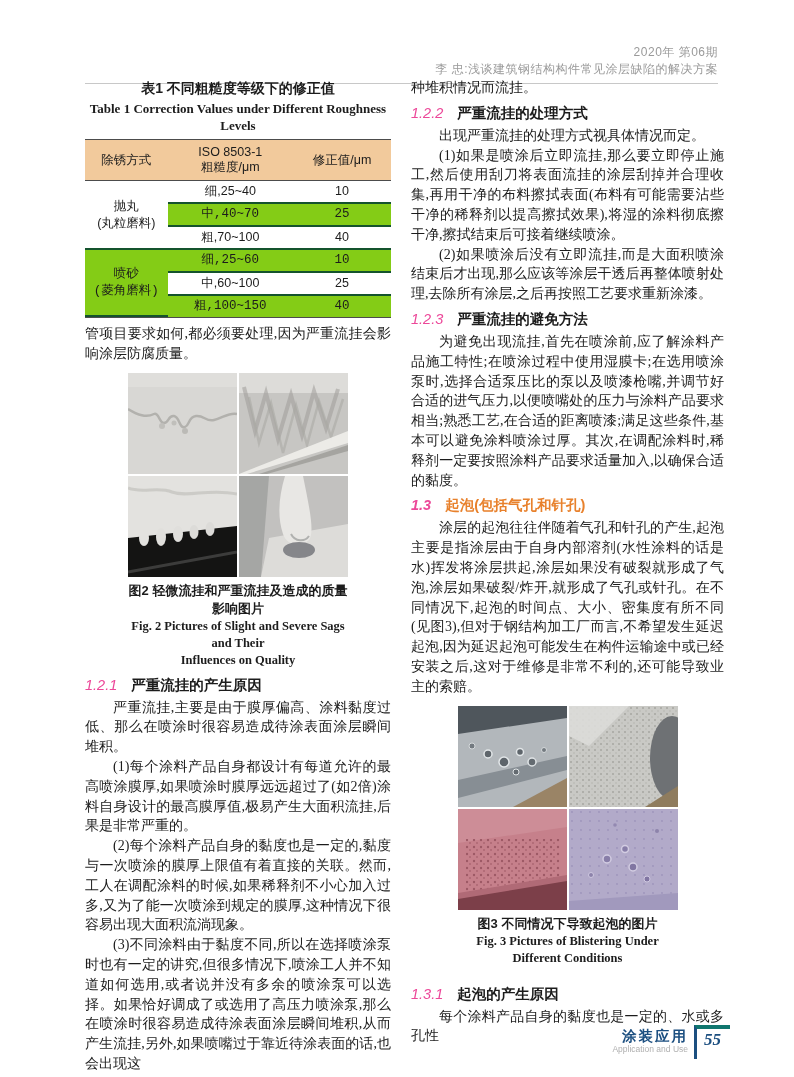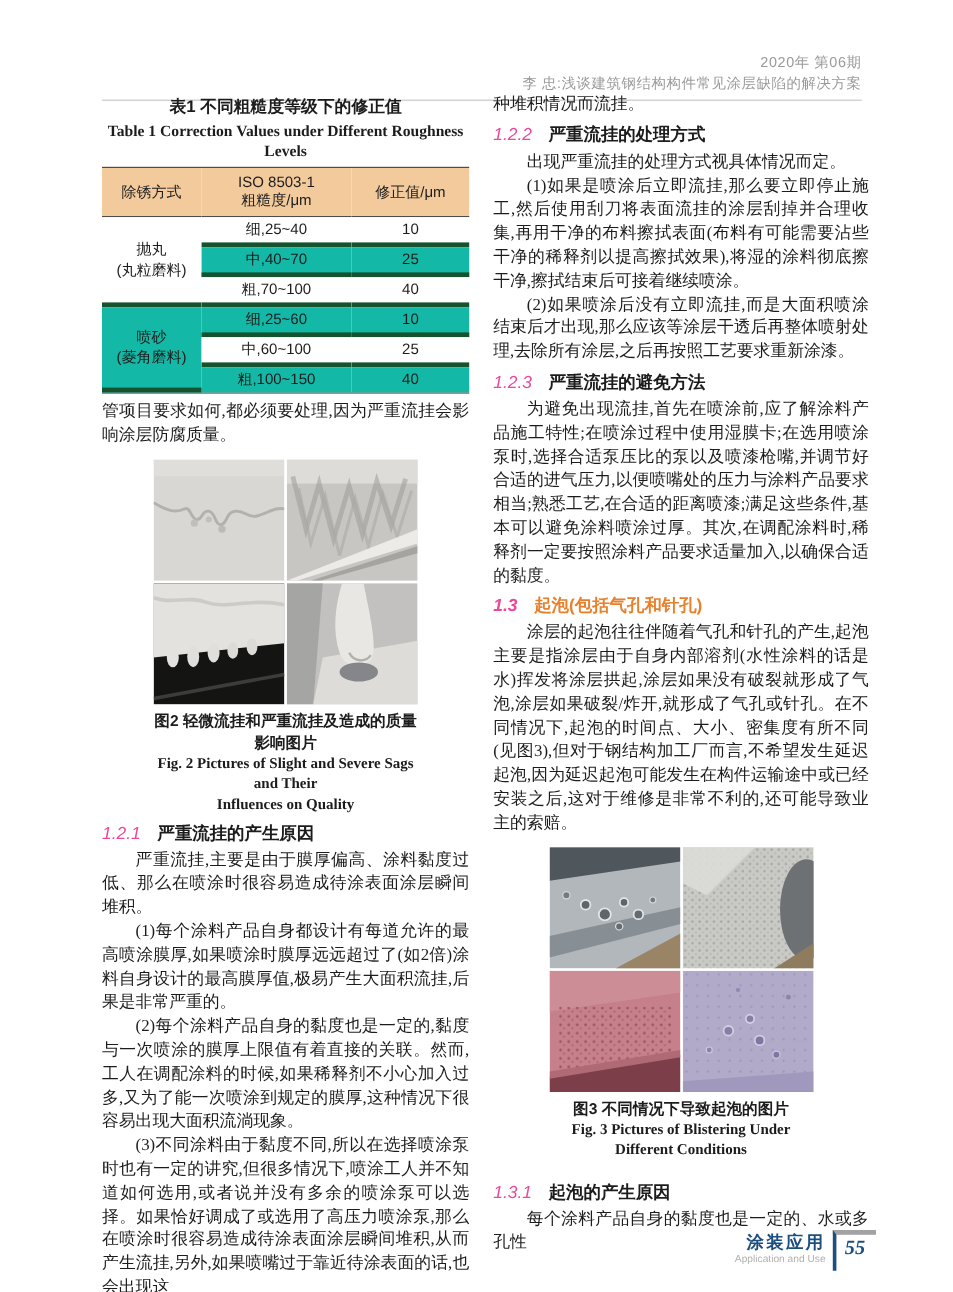--- a/index.html
+++ b/index.html
@@ -31,23 +31,23 @@
   p.para.noind{text-indent:0;}
   
   .tbl-title-zh{font-size:14px;font-weight:bold;text-align:center;margin:2px 0 2px 0;
     font-family:"Liberation Sans","DejaVu Sans",sans-serif;}
   .tbl-title-en{font-size:13px;font-weight:bold;text-align:center;line-height:17px;margin-bottom:5px;}
   table.t1{width:100%;border-collapse:separate;border-spacing:0;
     border-top:1.5px solid #4c4c4c;border-bottom:1.5px solid #4c4c4c;
     font-family:"Liberation Sans","DejaVu Sans",sans-serif;font-size:12.5px;}
   table.t1 th,table.t1 td{font-weight:normal;padding:2px 3px;text-align:center;vertical-align:middle;}
   table.t1 thead th{background:#f2ca9c;border-bottom:1.5px solid #4c4c4c;padding:5px 3px;line-height:15px;}
-  table.t1 td{border-bottom:4px solid #14532d;line-height:17px;}
+  table.t1 td{border-bottom:2px solid #14532d;line-height:17px;}
   table.t1 tr.last td{border-bottom:none;}
-  td.tan{background:#14b8a6;}
+  td.tan{background:#84cc16;font-family:Liberation Mono, monospace;}
   td.wht{background:#ffffff;}
   td.group{text-align:left;padding-left:8px;line-height:15px;}
   
   .fig{width:220px;margin:9px auto 6px auto;}
   .fig-grid{display:grid;grid-template-columns:109px 109px;grid-template-rows:101px 101px;gap:2px;}
   .fig-grid svg{display:block;}
   .cap-zh{font-size:13px;font-weight:bold;text-align:center;margin-top:5px;line-height:18px;
     font-family:"Liberation Sans","DejaVu Sans",sans-serif;}
   .cap-en{font-size:12.5px;font-weight:bold;text-align:center;line-height:17px;}
   
@@ -56,21 +56,21 @@
   .shead .num{color:#ec4899;font-weight:normal;margin-right:14px;font-style:italic;}
   .shead .ttl{font-weight:bold;color:#1c1c1c;}
   .shead.orange .ttl{color:#e8812c;}
   .shead.orange .num{font-weight:bold;}
   
   .ftr{position:absolute;right:64px;bottom:18px;display:flex;align-items:flex-start;
     font-family:"Liberation Sans","DejaVu Sans",sans-serif;}
   .ftr-txt{text-align:right;margin-right:6px;padding-top:3px;}
   .ftr-zh{font-size:14.5px;font-weight:bold;color:#1c4f80;letter-spacing:2px;line-height:16px;}
   .ftr-en{font-size:8.5px;color:#b0b0b0;line-height:11px;}
-  .pgbox{border-top:4px solid #a3a3a3;border-left:3px solid #1c4f80;
+  .pgbox{border-top:4px solid #0f766e;border-left:3px solid #1c4f80;
     padding:0 9px 8px 7px;}
   .pgno{font-size:17px;font-weight:bold;font-style:italic;color:#1c4f80;
     font-family:"Liberation Serif","DejaVu Serif",serif;line-height:22px;}
   .spacer6{height:6px;}
 </style>
 </head>
 <body>
 
 <div class="page">
 

